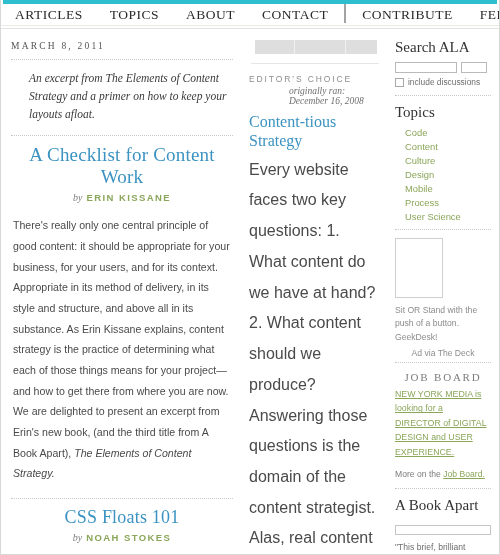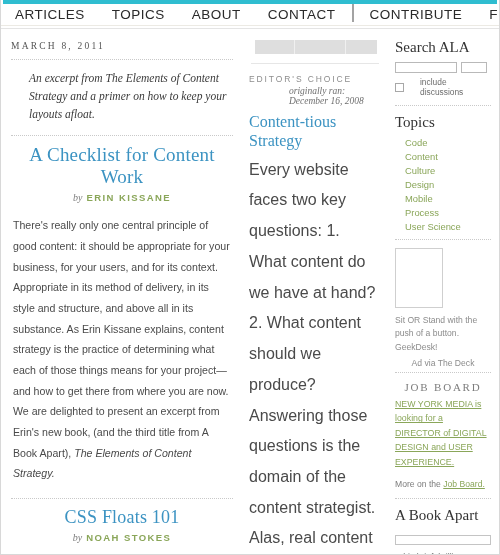--- a/index.html
+++ b/index.html
@@ -40,21 +40,21 @@
     position: relative;
     background: #fff;
   }
   .nav-inner {
     display: flex;
     align-items: flex-start;
     padding-left: 14px;
     height: 25px;
   }
   .nav-item {
-    font-family: Liberation Sans, sans-serif;
+    font-family: Liberation Serif, serif;
     font-size: 13.5px;
     letter-spacing: 0.5px;
     color: #2a2a2a;
     padding: 3px 0 0 0;
     margin-right: 27px;
     white-space: nowrap;
     cursor: pointer;
   }
   .nav-item.sep-after {
     margin-right: 0;
@@ -254,21 +254,21 @@
     width: 26px;
     height: 11px;
     border: 1px solid #b9b9b9;
     background: #fff;
     box-sizing: border-box;
     cursor: pointer;
   }
   .check-row {
     display: flex;
     align-items: center;
-    gap: 16px;
+    gap: 4px;
     font-size: 8.4px;
     color: #6d6d6d;
     margin-bottom: 8px;
   }
   .checkbox {
     width: 7px;
     height: 7px;
     border: 1px solid #a8a8a8;
     background: #fff;
     cursor: pointer;

